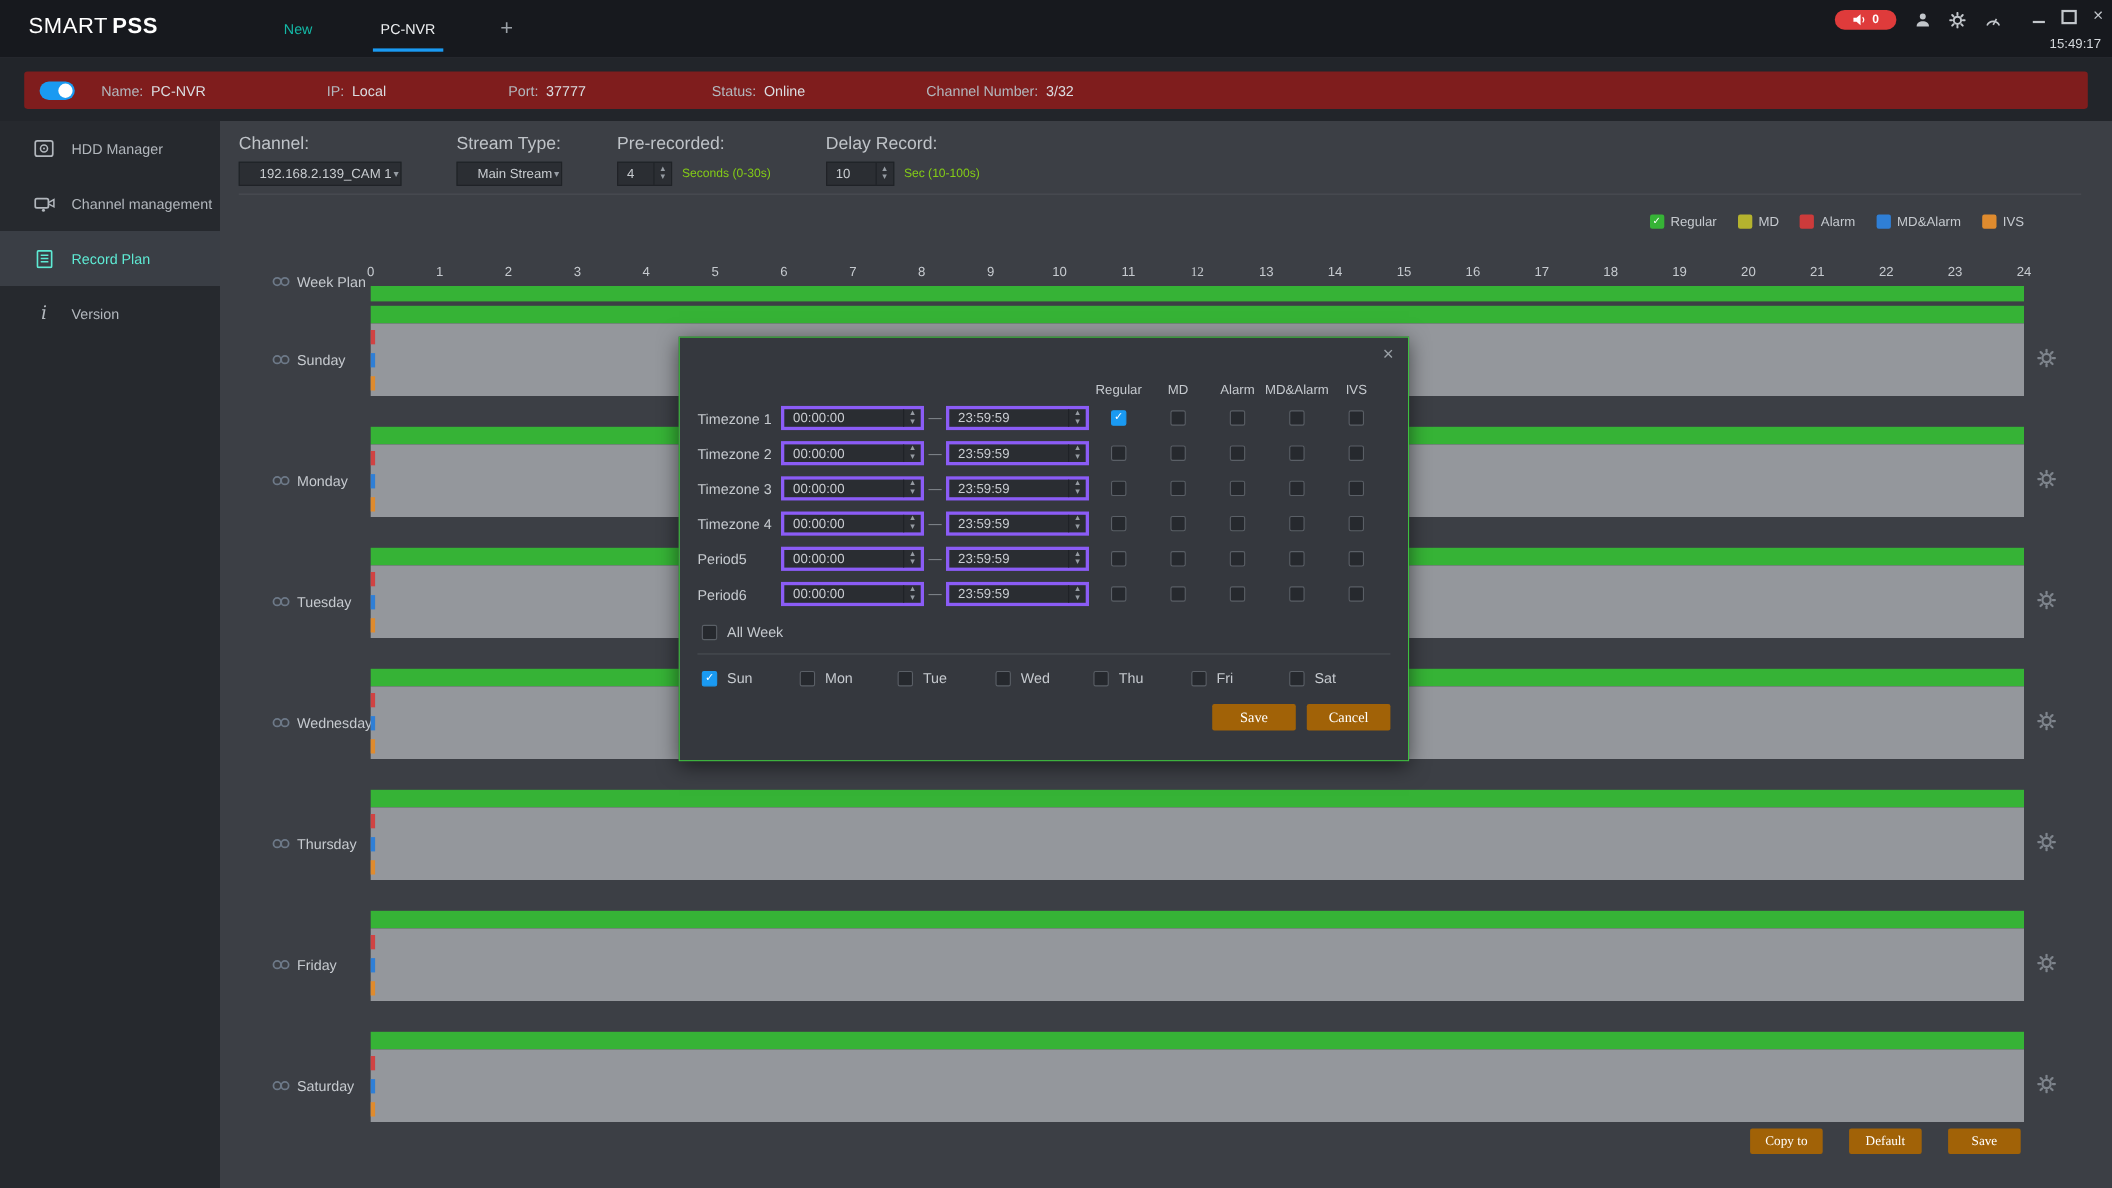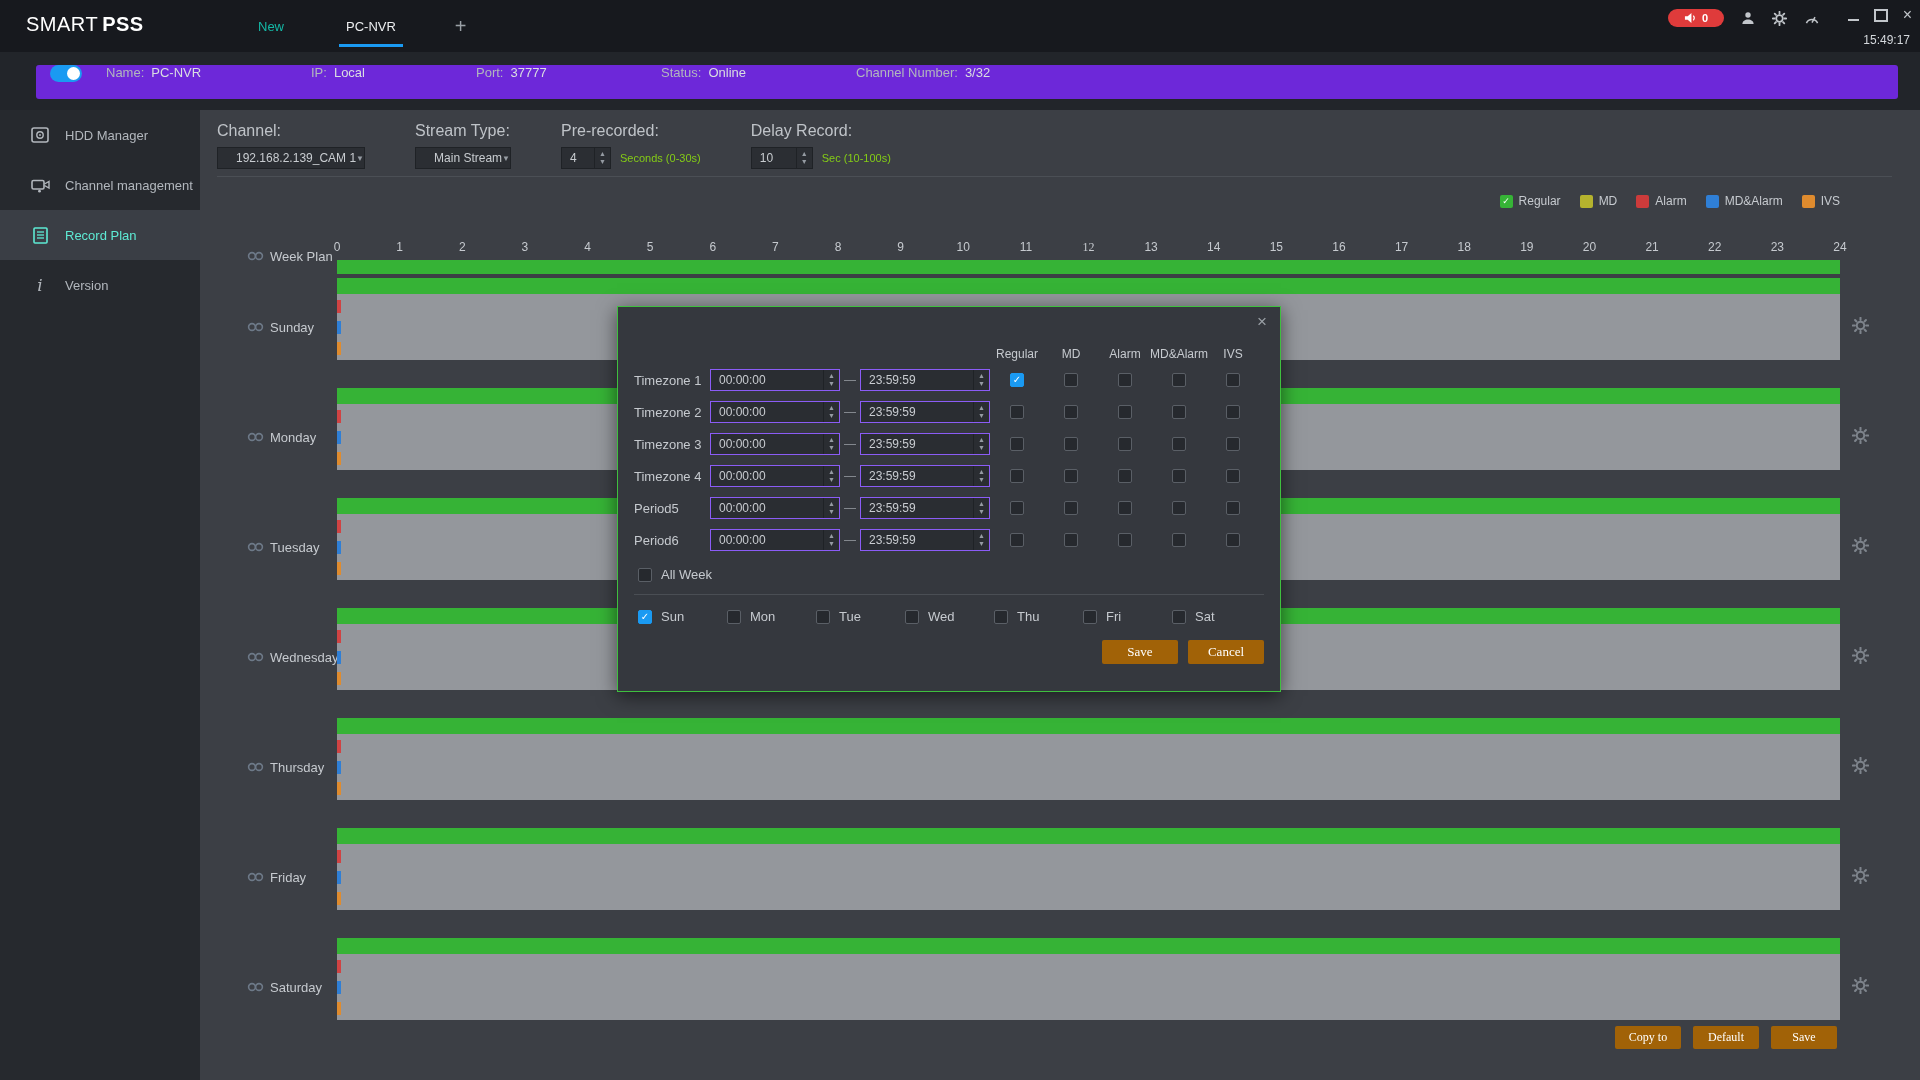--- a/index.html
+++ b/index.html
@@ -22,21 +22,21 @@
   .alert-pill{height:18px;min-width:40px;background:#df3b3b;border-radius:9px;display:flex;align-items:center;justify-content:center;gap:5px;padding:0 8px;cursor:pointer}
   .alert-pill .cnt{color:#fff;font-size:11px;font-weight:bold}
   .tbicon{display:flex;align-items:center;cursor:pointer}
   .winctl{position:absolute;right:8px;top:5px;display:flex;align-items:center;gap:15px;height:20px}
   .ic-min{width:11px;height:10px;border-bottom:2px solid #c2c6cb;cursor:pointer}
   .ic-max{width:10px;height:9px;border:2px solid #c2c6cb;cursor:pointer}
   .ic-close{font-size:16px;color:#c2c6cb;cursor:pointer;line-height:1}
   .clock{position:absolute;right:10px;top:33px;font-size:12px;color:#d4d8dc}
   
   .subbar{position:absolute;top:52px;left:0;right:0;height:58px;background:#22252a}
-  .devicebar{position:absolute;left:36px;right:22px;top:13px;height:34px;background:#6d28d9;border-radius:3px;display:flex;align-items:flex-start;padding-left:14px}
+  .devicebar{position:absolute;left:22px;right:22px;top:13px;height:34px;background:#7f1d1d;border-radius:3px;display:flex;align-items:center;padding-left:14px}
   .toggle{width:32px;height:17px;border-radius:9px;background:#1a9af2;position:relative;margin-right:24px;cursor:pointer;flex:none}
   .toggle::after{content:"";position:absolute;right:2px;top:2px;width:13px;height:13px;border-radius:50%;background:#fff}
   .dfield{font-size:13px;white-space:nowrap}
   .dfield .lab{color:#b2b7bd;margin-right:7px}
   .dfield .val{color:#dadde1}
   .w1{width:205px}.w2{width:165px}.w3{width:185px}.w4{width:195px}
   
   .sidebar{position:absolute;left:0;top:110px;bottom:0;width:200px;background:#26292e}
   .side-item{height:50px;display:flex;align-items:center;padding-left:30px;gap:15px;font-size:13px;color:#b2b7bd;cursor:pointer}
   .side-item.active{background:#3a3e45;color:#5eead4}
@@ -77,30 +77,30 @@
   .dgray{height:66px;background:#94979c;position:relative}
   .mark{position:absolute;left:0;width:4px;height:13px}
   .mark-red{top:6px;background:#d04343}
   .mark-blue{top:27px;background:#2f7fd6}
   .mark-orange{top:48px;background:#df8b2e}
   .tgear{flex:1;display:flex;align-items:center;padding-left:12px;padding-top:12px}
   .gearicon{cursor:pointer;display:flex}
   .linkicon{display:flex;cursor:pointer}
   
   .btn{min-width:66px;height:23px;background:#a16207;color:#fff;font-size:12px;border:none;border-radius:2px;display:flex;align-items:center;justify-content:center;padding:0 10px;cursor:pointer;font-family:Liberation Serif, serif}
-  .footer-btns{position:absolute;right:83px;bottom:31px;display:flex;gap:12px}
+  .footer-btns{position:absolute;right:83px;bottom:31px;display:flex;gap:24px}
   
   .dialog{position:absolute;left:617px;top:306px;width:664px;height:386px;background:#35383e;border:1px solid #3fbf3f;box-shadow:0 4px 18px rgba(0,0,0,.55);box-sizing:border-box;padding:14px 16px;z-index:10}
   .dclose{position:absolute;top:6px;right:13px;font-size:17px;color:#9aa0a6;cursor:pointer;line-height:1}
   .dhead{display:flex;margin-top:26px}
   .dspacer{width:356px;flex:none}
   .dcol{width:54px;flex:none;display:flex;justify-content:center;font-size:12px;color:#c6cacf;white-space:nowrap}
   .drow{display:flex;align-items:center;height:26px;margin-top:6px}
   .dlabel{width:76px;flex:none;font-size:13px;color:#c6cacf}
-  .tfield{width:130px;flex:none;height:22px;background:#2a2d32;border:1px solid #8b5cf6;box-sizing:border-box;display:flex;align-items:center;cursor:text}
+  .tfield{width:130px;flex:none;height:22px;background:#2a2d32;border:3px solid #8b5cf6;box-sizing:border-box;display:flex;align-items:center;cursor:text}
   .tval{flex:1;padding-left:8px;font-size:12px;color:#c9ccd1}
   .ddash{width:20px;flex:none;text-align:center;color:#8d9299;font-size:12px}
   .dcheckcell{width:54px;flex:none;display:flex;justify-content:center}
   .cb{width:14px;height:14px;background:#26292e;border:1px solid #5a5f66;border-radius:2px;box-sizing:border-box;display:flex;align-items:center;justify-content:center;font-size:10px;color:#fff;cursor:pointer;line-height:1;flex:none}
   .cb.checked{background:#1a9af2;border-color:#1a9af2}
   .allweek{display:flex;align-items:center;gap:9px;margin-top:14px;margin-left:4px;font-size:13px;color:#c6cacf;cursor:pointer}
   .ddivider{border-top:1px solid #4a4e54;margin-top:12px}
   .ddays{display:flex;margin-top:14px;margin-left:4px}
   .dday{width:89px;display:flex;align-items:center;gap:9px;font-size:13px;color:#c6cacf;cursor:pointer}
   .dbtns{display:flex;justify-content:flex-end;gap:10px;margin-top:16px}

